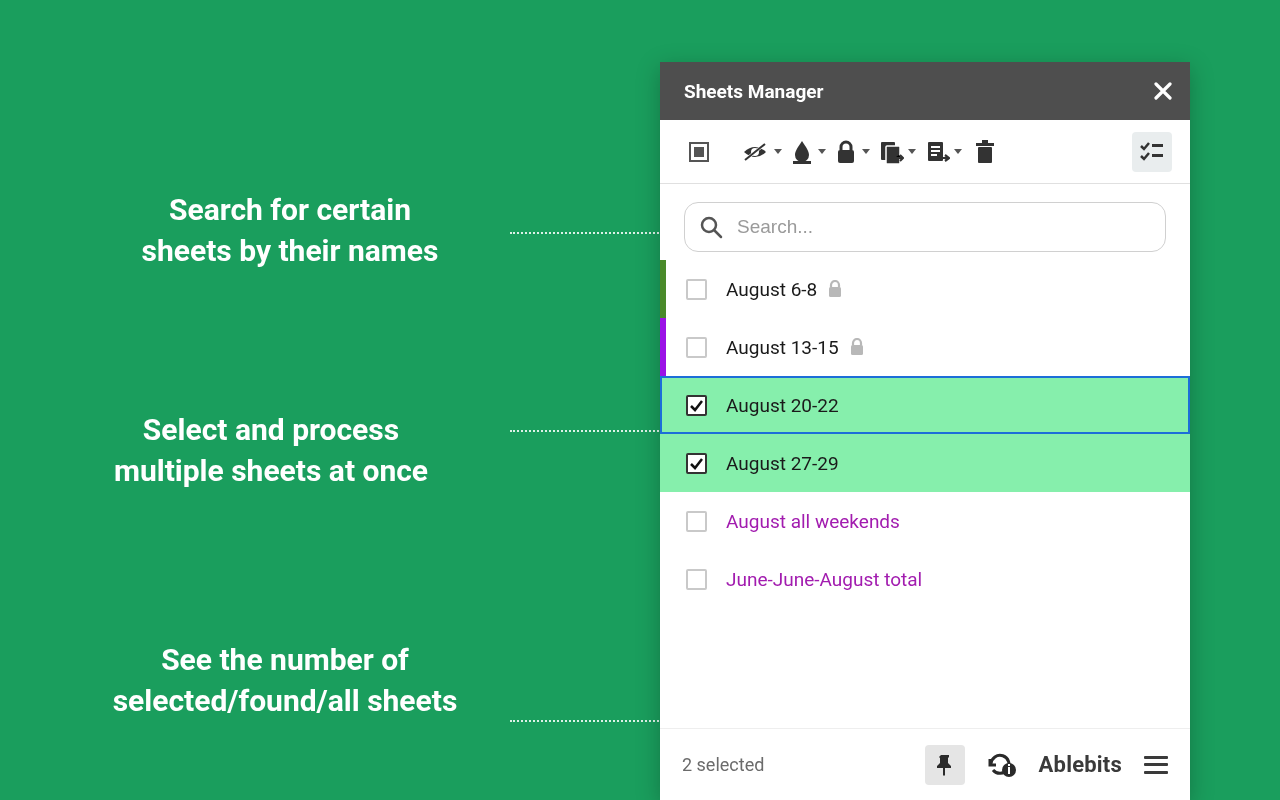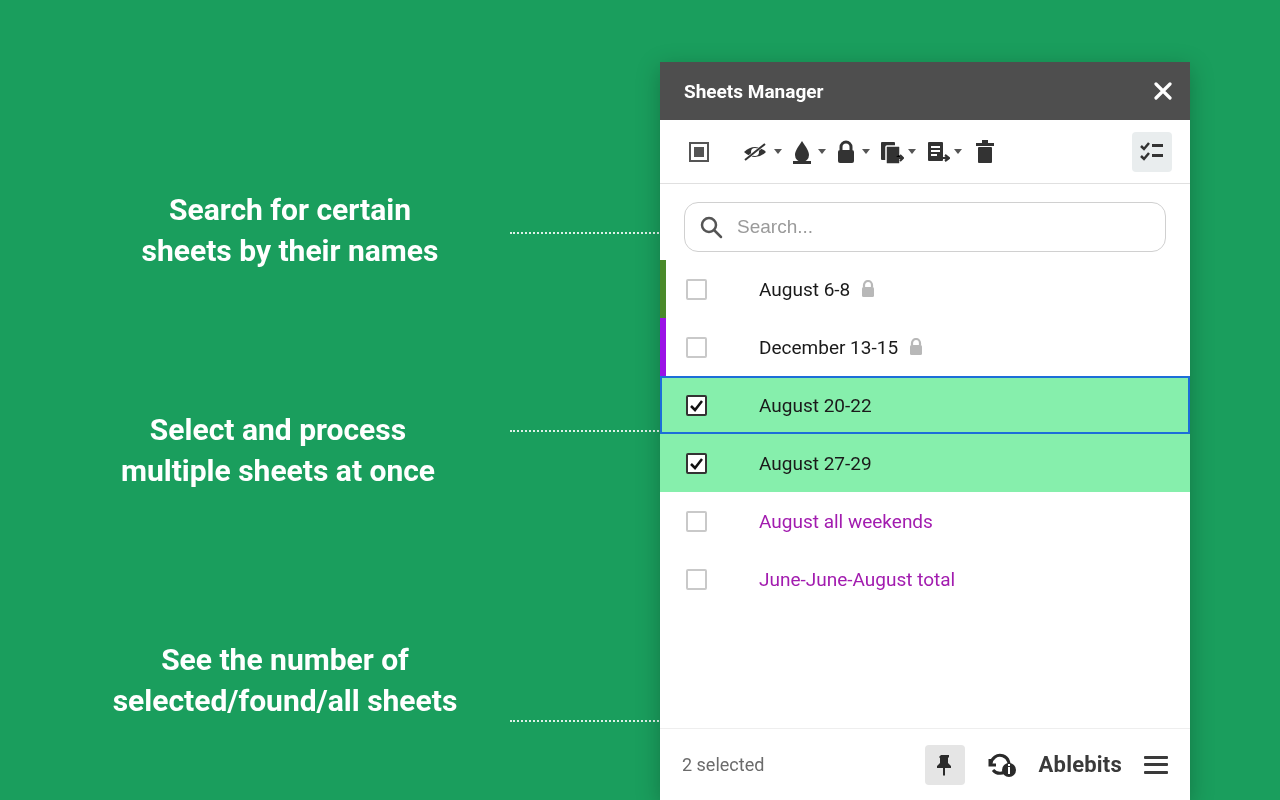--- a/index.html
+++ b/index.html
@@ -156,21 +156,20 @@
   .cb.checked { border-color: #333; }
   .cb.checked svg { display: block; }
   .cb svg { display: none; }
 
   .sheet-label {
     font-size: 19px;
     color: #1a1a1a;
     display: flex;
     align-items: center;
     gap: 10px;
-    margin-left: 33px;
   }
   .sheet-label.muted { color: #a21caf; }
 
   .sheet-row.selected { background: #86efac; }
   .sheet-row.active { outline: 2px solid #1c6ed8; outline-offset: -2px; }
 
   .status-bar {
     height: 72px;
     display: flex;
     align-items: center;
@@ -209,21 +208,21 @@
 
   .icon { display: inline-flex; }
   svg { display: block; }
 </style>
 </head>
 <body>
 
 <div class="callout" style="left:80px; top:190px; width:420px;">Search for certain<br>sheets by their names</div>
 <div class="dotted-line" style="left:510px; top:232px; width:165px;"></div>
 
-<div class="callout" style="left:68px; top:410px; width:420px;">Select and process<br>multiple sheets at once</div>
+<div class="callout" style="left:61px; top:410px; width:420px;">Select and process<br>multiple sheets at once</div>
 <div class="dotted-line" style="left:510px; top:430px; width:165px;"></div>
 
 <div class="callout" style="left:60px; top:640px; width:450px;">See the number of<br>selected/found/all sheets</div>
 <div class="dotted-line" style="left:510px; top:720px; width:165px;"></div>
 
 <div class="panel">
 
   <div class="panel-header">
     <span>Sheets Manager</span>
     <span class="close-btn">
@@ -340,21 +339,21 @@
             </svg>
           </span>
         </div>
       </div>
       <div class="sheet-row">
         <div class="lead" style="background: rgb(155, 18, 230);"></div>
         <div class="cb-wrap">
           <div class="cb"></div>
         </div>
         <div class="sheet-label">
-          <span>December 13-15</span>
+          <span>August 13-15</span>
           <span class="icon">
             <svg width="16" height="18" viewBox="0 0 16 18">
               <rect x="2" y="7" width="12" height="10" rx="1.5" fill="#b8b8b8"></rect>
               <path d="M4 7 V5 a4 4 0 0 1 8 0 V7" fill="none" stroke="#b8b8b8" stroke-width="2.2"></path>
             </svg>
           </span>
         </div>
       </div>
       <div class="sheet-row selected active">
         <div class="lead" style="background: transparent;"></div>

